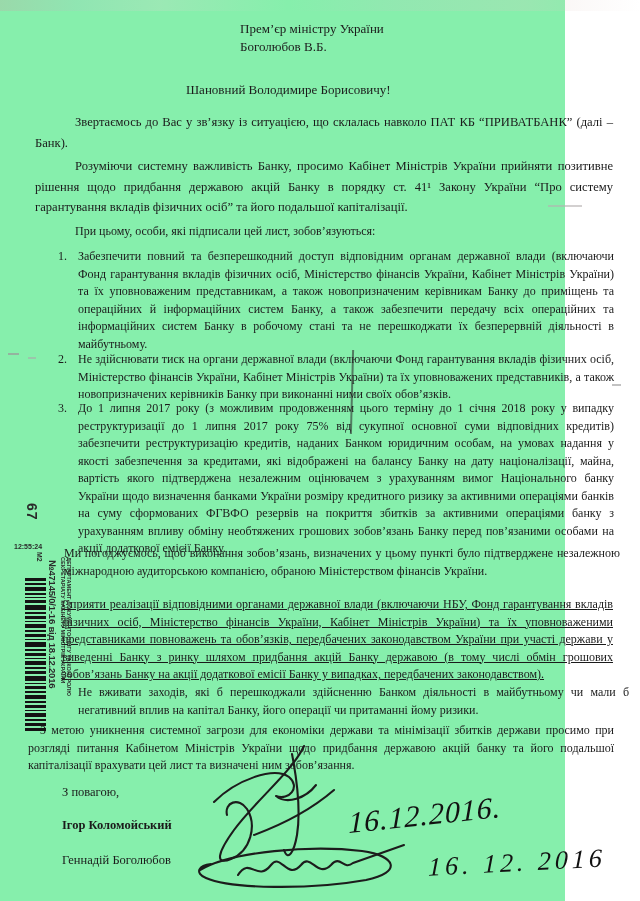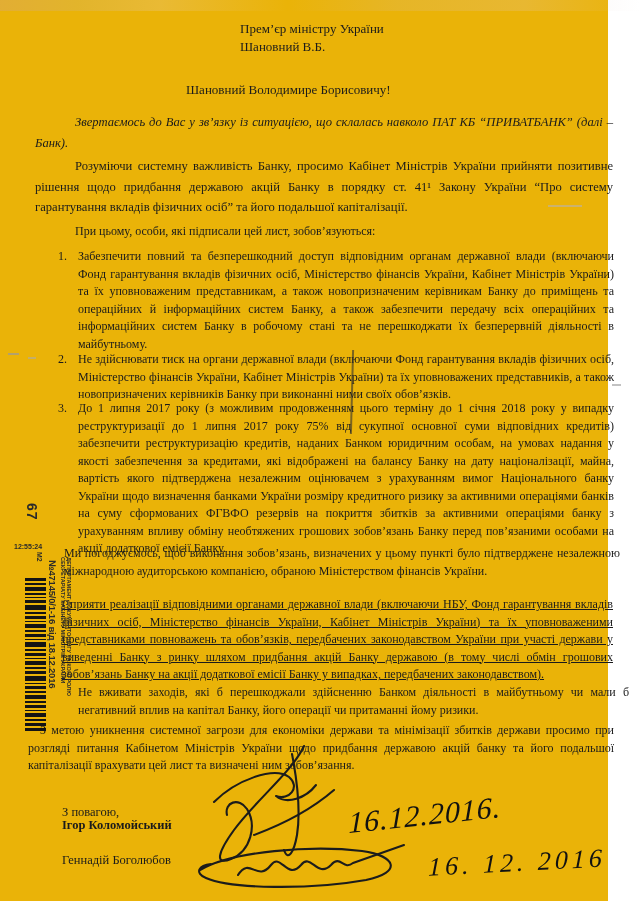--- a/index.html
+++ b/index.html
@@ -1,46 +1,46 @@
 <!DOCTYPE html>
 <html><head>
 <meta charset="utf-8">
 <style>
   * { margin:0; padding:0; box-sizing:border-box; }
   html,body { width:640px; height:901px; background:#ffffff; overflow:hidden; }
   .page {
-    position:relative; width:608px; height:901px; background:#eab308;
+    position:relative; width:565px; height:901px; background:#86efac;
     font-family:"Liberation Serif", serif; color:#1b1b1b;
   }
   
   .top-noise {
     position:absolute; top:0; left:0; width:640px; height:11px;
     background:linear-gradient(90deg,
       rgba(205,160,165,.28) 0%, rgba(190,185,205,.18) 12%,
       rgba(230,210,210,.22) 25%, rgba(255,255,255,0) 45%,
       rgba(210,195,200,.16) 62%, rgba(225,200,195,.22) 82%, rgba(255,255,255,0) 100%);
   }
   .abs { position:absolute; }
   .body-text { font-size:12px; line-height:17.5px; text-align:justify; }
   .p-lead { font-size:12.6px; line-height:21px; text-align:justify; }
   .recipient { left:240px; top:20px; width:230px; font-size:13px; line-height:18px; }
   .salutation { left:186px; top:82px; font-size:13px;text-align:right; }
-  .p1 { left:35px; top:112px; width:578px; text-indent:40px;font-style:italic; }
+  .p1 { left:35px; top:112px; width:578px; text-indent:40px; }
   .p2 { left:35px; top:156px; width:578px; text-indent:40px; line-height:20.5px; }
   .p3 { left:75px; top:224px; font-size:12px; }
   .list-item { left:58px; width:556px; padding-left:20px; }
   .item-num { position:absolute; left:0; top:0; }
   .i1 { top:248px; }
   .i2 { top:351px; }
   .i3 { top:400px; }
   .p4 { left:64px; top:545px; width:556px; }
   .p5 { left:62px; top:596px; width:551px;text-decoration:underline; }
   .p6 { left:78px; top:684px; width:551px; }
   .p7 { left:28px; top:722px; width:586px; text-indent:12px; }
-  .closing { left:62px; top:785px; font-size:12.5px;margin-top:20px; }
+  .closing { left:62px; top:785px; font-size:12.5px; }
   .signer1 { left:62px; top:818px; font-size:12.5px;font-weight:bold; }
   .signer2 { left:62px; top:853px; font-size:12.5px;text-align:center; }
   .hand-date { font-style:italic; color:#121212; white-space:nowrap; }
   .date1 { left:348px; top:798px; font-size:30px; transform:rotate(-6deg) skewX(-6deg); letter-spacing:1px; }
   .date2 { left:428px; top:848px; font-size:26px; transform:rotate(-3deg) skewX(-4deg); letter-spacing:4px; }
   
   .stamp { font-family:"Liberation Sans", sans-serif; color:#2a2a2a; }
   .rot90 { transform:rotate(90deg); transform-origin:0 0; }
   .page-num { left:40px; top:503px; width:30px; font-size:14px; font-weight:bold; letter-spacing:1px; }
   .scan-time { left:14px; top:543px; font-size:7px; font-weight:bold; }
@@ -59,21 +59,21 @@
   .sig2 { left:190px; top:836px; }
 </style>
 </head>
 <body>
 
 <div class="page">
   <div class="top-noise"></div>
 
   <div class="abs recipient">
     <div>Прем’єр міністру України</div>
-    <div>Шановний В.Б.</div>
+    <div>Боголюбов В.Б.</div>
   </div>
 
   <div class="abs salutation">Шановний Володимире Борисовичу!</div>
 
   <div class="abs p-lead p1">Звертаємось до Вас у зв’язку із ситуацією, що склалась навколо ПАТ КБ “ПРИВАТБАНК” (далі – Банк).</div>
   <div class="abs p-lead p2">Розуміючи системну важливість Банку, просимо Кабінет Міністрів України прийняти позитивне рішення щодо придбання державою акцій Банку в порядку ст. 41¹ Закону України “Про систему гарантування вкладів фізичних осіб” та його подальшої капіталізації.</div>
   <div class="abs p3">При цьому, особи, які підписали цей лист, зобов’язуються:</div>
 
   <div class="abs body-text list-item i1">
     <span class="item-num">1.</span>

